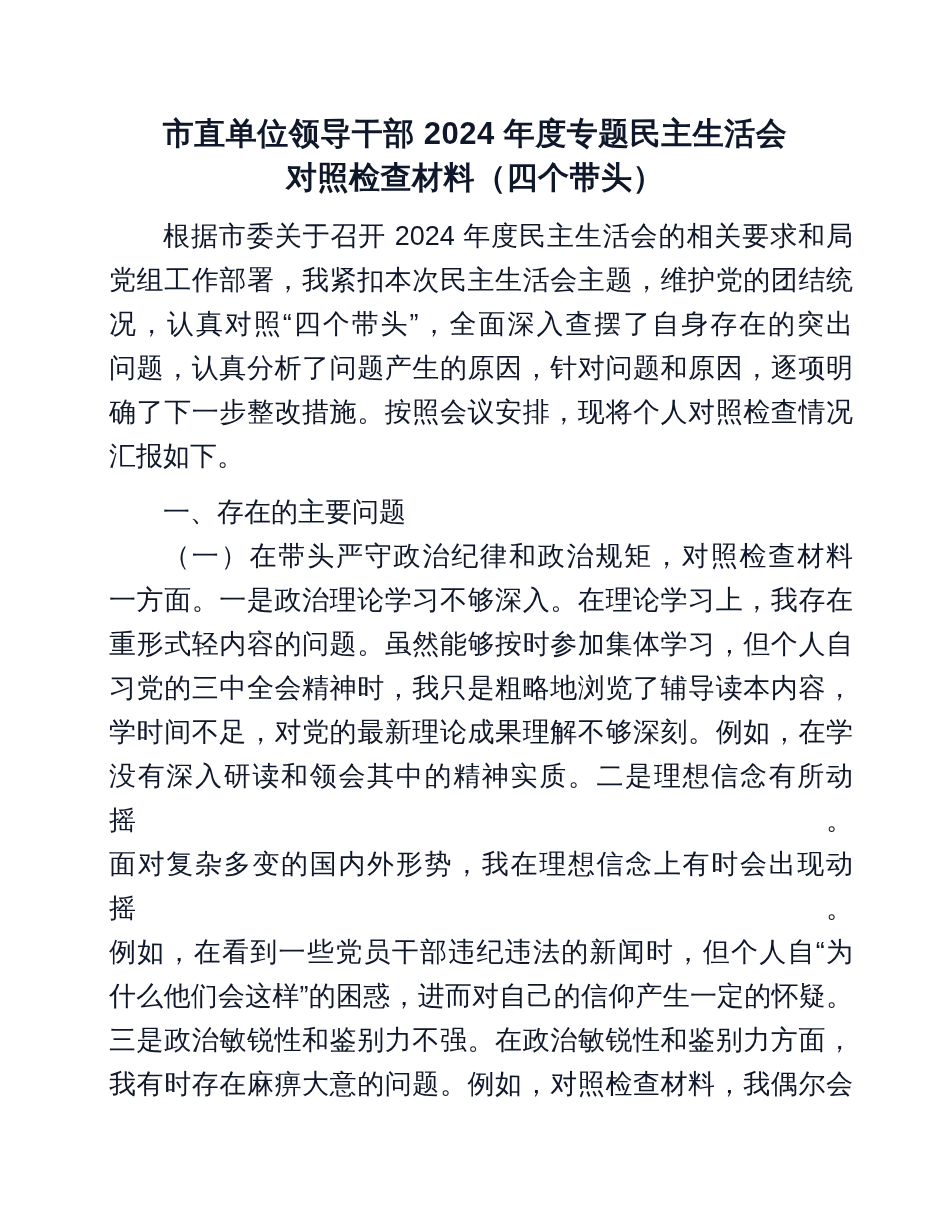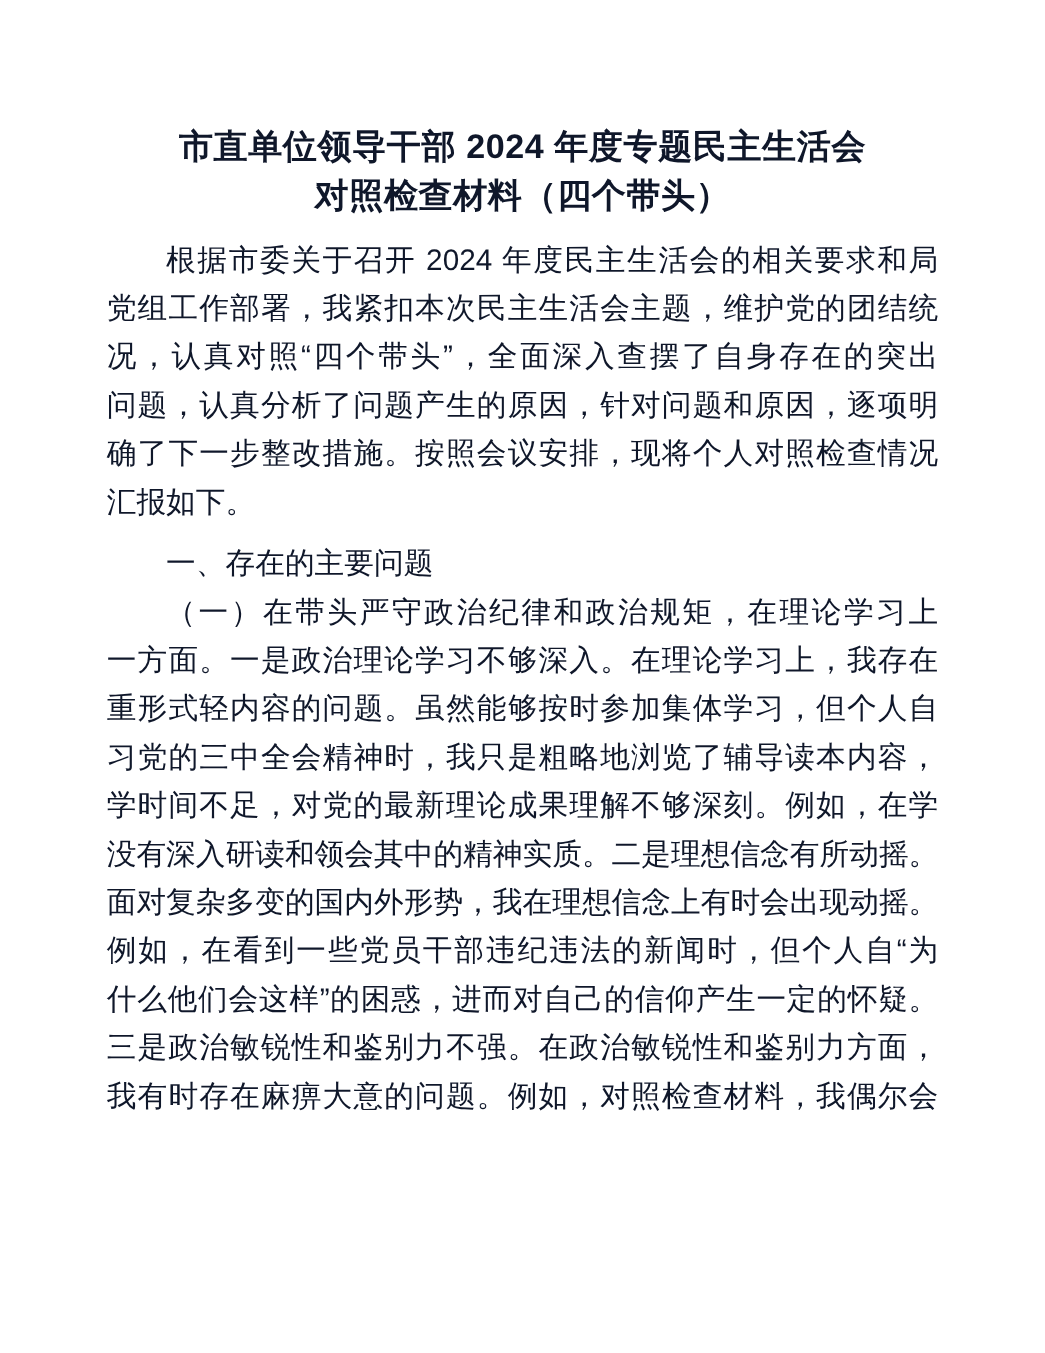--- a/index.html
+++ b/index.html
@@ -35,20 +35,21 @@
     margin: 0;
   }
   .para.heading {
     margin-top: 12px;
   }
   .line {
     line-height: 44px;
     text-align: justify;
     text-align-last: justify;
     white-space: normal;
+    margin-left: 12px;
   }
   .line.first {
     text-indent: 2em;
   }
   .line.final {
     text-align-last: left;
   }
 </style>
 </head>
 <body>
@@ -64,21 +65,21 @@
         <div class="line">党组工作部署，我紧扣本次民主生活会主题，维护党的团结统</div>
         <div class="line">况，认真对照“四个带头”，全面深入查摆了自身存在的突出</div>
         <div class="line">问题，认真分析了问题产生的原因，针对问题和原因，逐项明</div>
         <div class="line">确了下一步整改措施。按照会议安排，现将个人对照检查情况</div>
         <div class="line final">汇报如下。</div>
       </div>
       <div class="para heading">
         <div class="line first final">一、存在的主要问题</div>
       </div>
       <div class="para">
-        <div class="line first">（一）在带头严守政治纪律和政治规矩，在理论学习上</div>
+        <div class="line first">（一）在带头严守政治纪律和政治规矩，对照检查材料</div>
         <div class="line">一方面。一是政治理论学习不够深入。在理论学习上，我存在</div>
         <div class="line">重形式轻内容的问题。虽然能够按时参加集体学习，但个人自</div>
         <div class="line">习党的三中全会精神时，我只是粗略地浏览了辅导读本内容，</div>
         <div class="line">学时间不足，对党的最新理论成果理解不够深刻。例如，在学</div>
         <div class="line">没有深入研读和领会其中的精神实质。二是理想信念有所动摇。</div>
         <div class="line">面对复杂多变的国内外形势，我在理想信念上有时会出现动摇。</div>
         <div class="line">例如，在看到一些党员干部违纪违法的新闻时，但个人自“为</div>
         <div class="line">什么他们会这样”的困惑，进而对自己的信仰产生一定的怀疑。</div>
         <div class="line">三是政治敏锐性和鉴别力不强。在政治敏锐性和鉴别力方面，</div>
         <div class="line">我有时存在麻痹大意的问题。例如，对照检查材料，我偶尔会</div>

